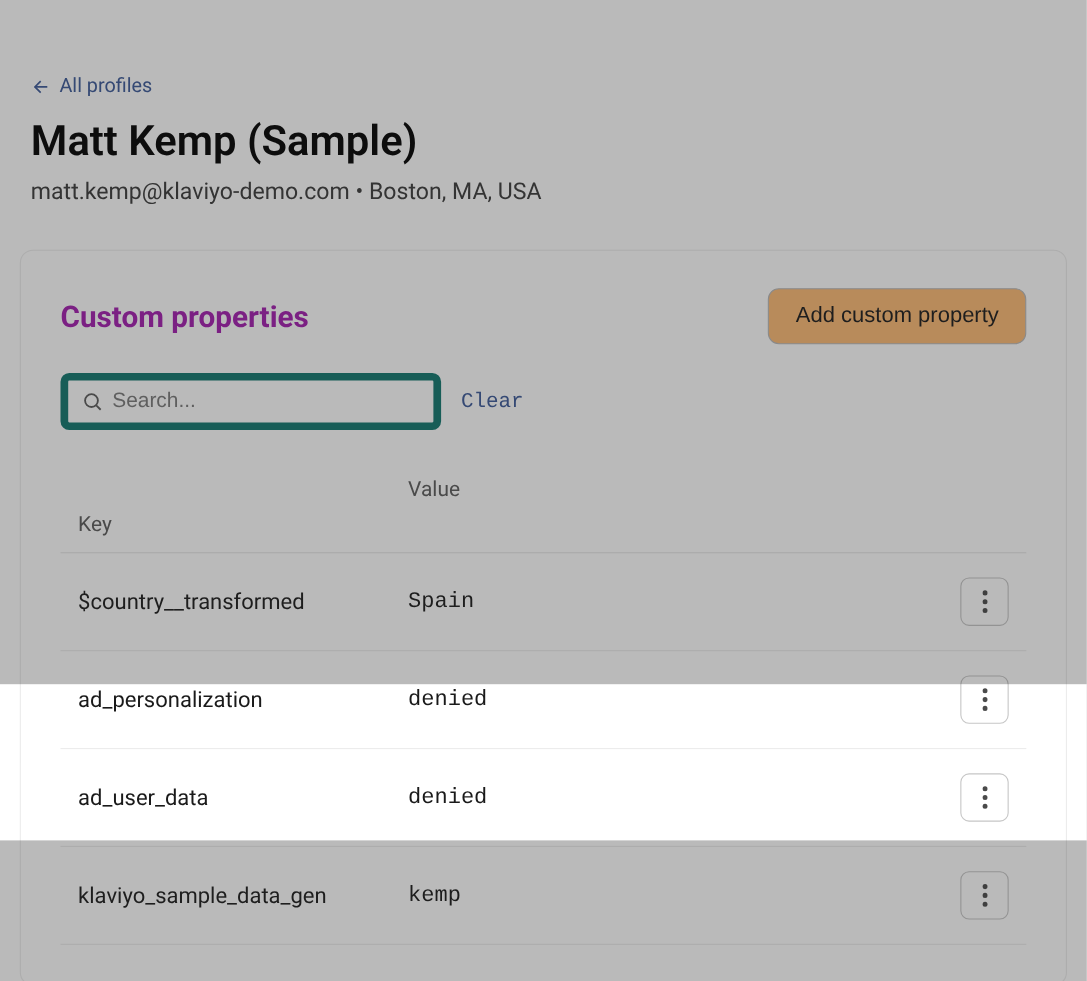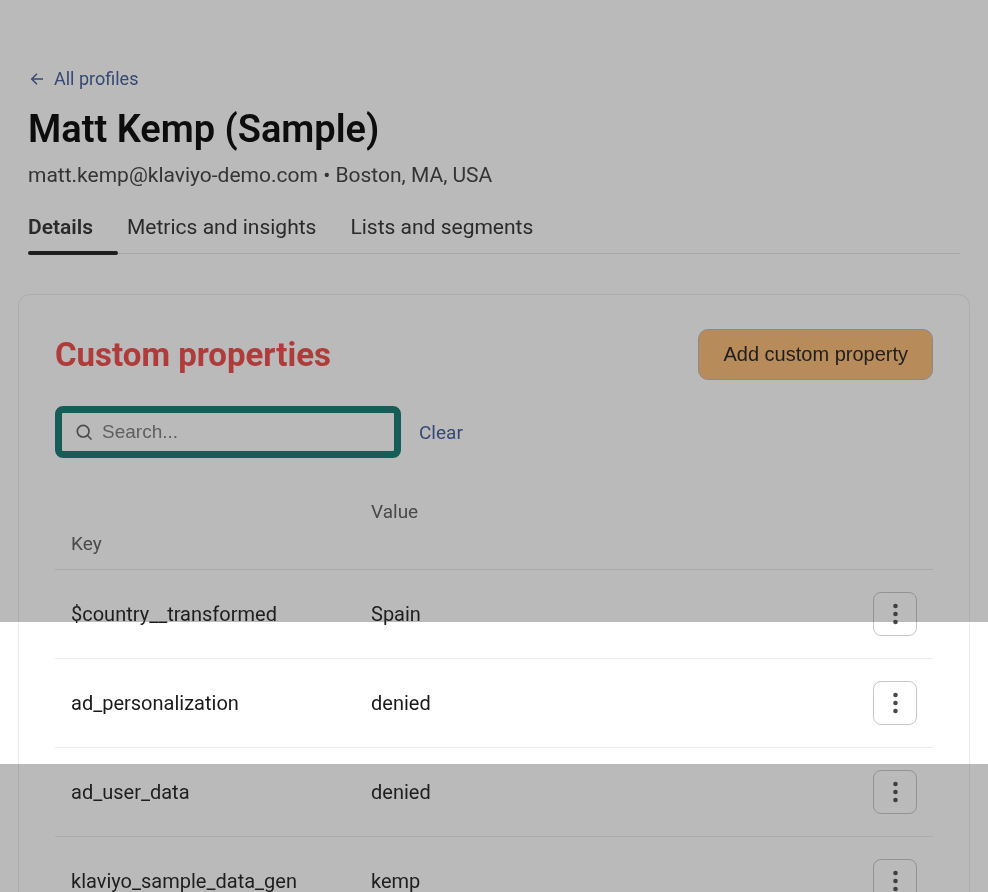--- a/index.html
+++ b/index.html
@@ -83,23 +83,23 @@
       border: 1px solid #ececec;
       padding: 34px 36px 36px 36px;
     }
     .card-header {
       display: flex;
       justify-content: space-between;
       align-items: center;
       margin-bottom: 26px;
     }
     .card-title {
-      font-size: 33px;
+      font-size: 27px;
       font-weight: 700;
-      color: #ef4444;
+      color: #a21caf;
     }
     .add-btn {
       font-size: 20px;
       color: #1a1a1a;
       background: #fdba74;
       border: 1px solid #b8b8b8;
       border-radius: 10px;
       padding: 13px 24px;
       cursor: pointer;
       font-weight: 500;
@@ -136,20 +136,21 @@
       width: 100%;
       background: transparent;
     }
     .search-input::placeholder {
       color: #7a7a7a;
     }
     .clear-link {
       color: #3b5998;
       font-size: 19px;
       cursor: pointer;
+      font-family: Liberation Mono, monospace;
     }
     .table {
       width: 100%;
     }
     .table-header {
       display: flex;
       padding: 14px 16px;
       border-bottom: 1px solid #e6e6e6;
     }
     .col-key {
@@ -171,20 +172,21 @@
     }
     .row-key {
       width: 300px;
       font-size: 20px;
       color: #1a1a1a;
     }
     .row-value {
       flex: 1;
       font-size: 20px;
       color: #1a1a1a;
+      font-family: Liberation Mono, monospace;
     }
     .row-actions {
       width: 50px;
       display: flex;
       justify-content: flex-end;
     }
     .more-btn {
       width: 44px;
       height: 44px;
       border: 1px solid #c6c6c6;
@@ -226,25 +228,20 @@
       <svg viewBox="0 0 24 24">
           <polyline points="12 19 5 12 12 5"></polyline>
           <line x1="5" y1="12" x2="20" y2="12"></line>
         </svg>
       <span>All profiles</span>
     </a>
     <h1 class="profile-name">Matt Kemp (Sample)</h1>
     <div class="profile-meta">
       <span>matt.kemp@klaviyo-demo.com</span><span> • </span><span>Boston, MA, USA</span>
     </div>
-    <div class="tabs">
-      <div class="tab active">Details</div>
-      <div class="tab">Metrics and insights</div>
-      <div class="tab">Lists and segments</div>
-    </div>
   </div>
 
   <div class="card">
     <div class="card-header">
       <div class="card-title">Custom properties</div>
       <button class="add-btn">Add custom property</button>
     </div>
 
     <div class="search-row">
       <div class="search-wrap">

